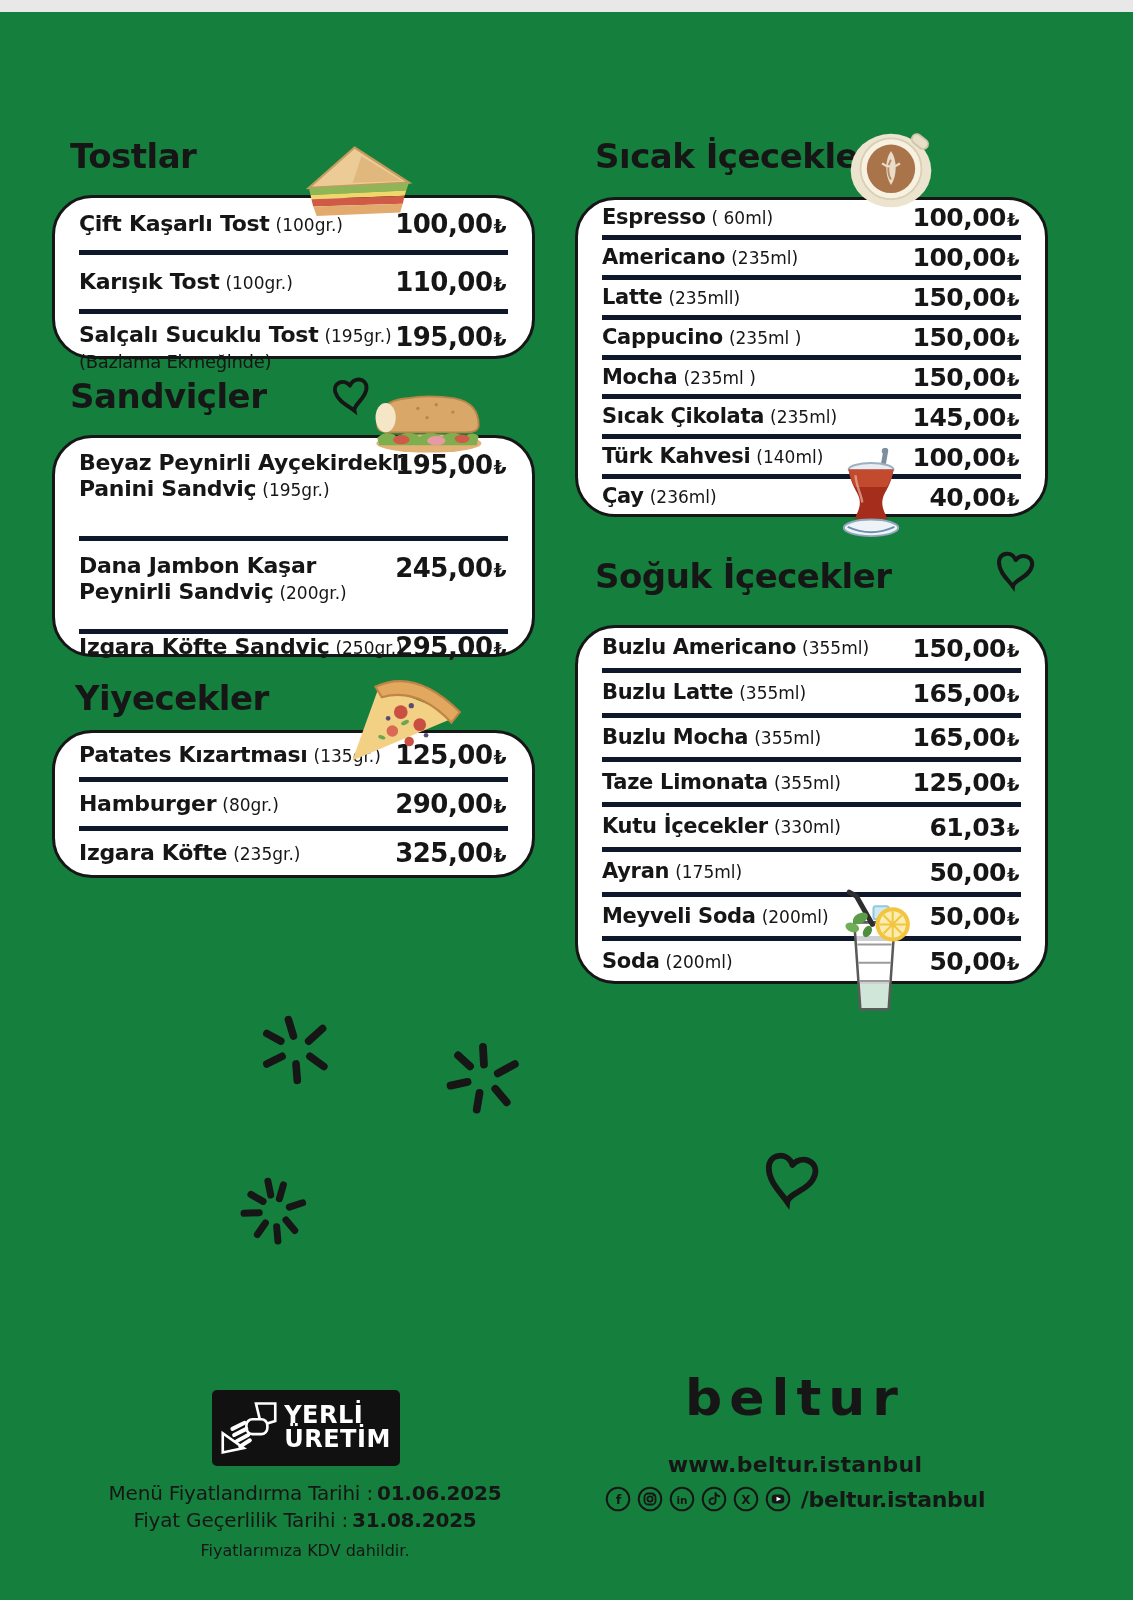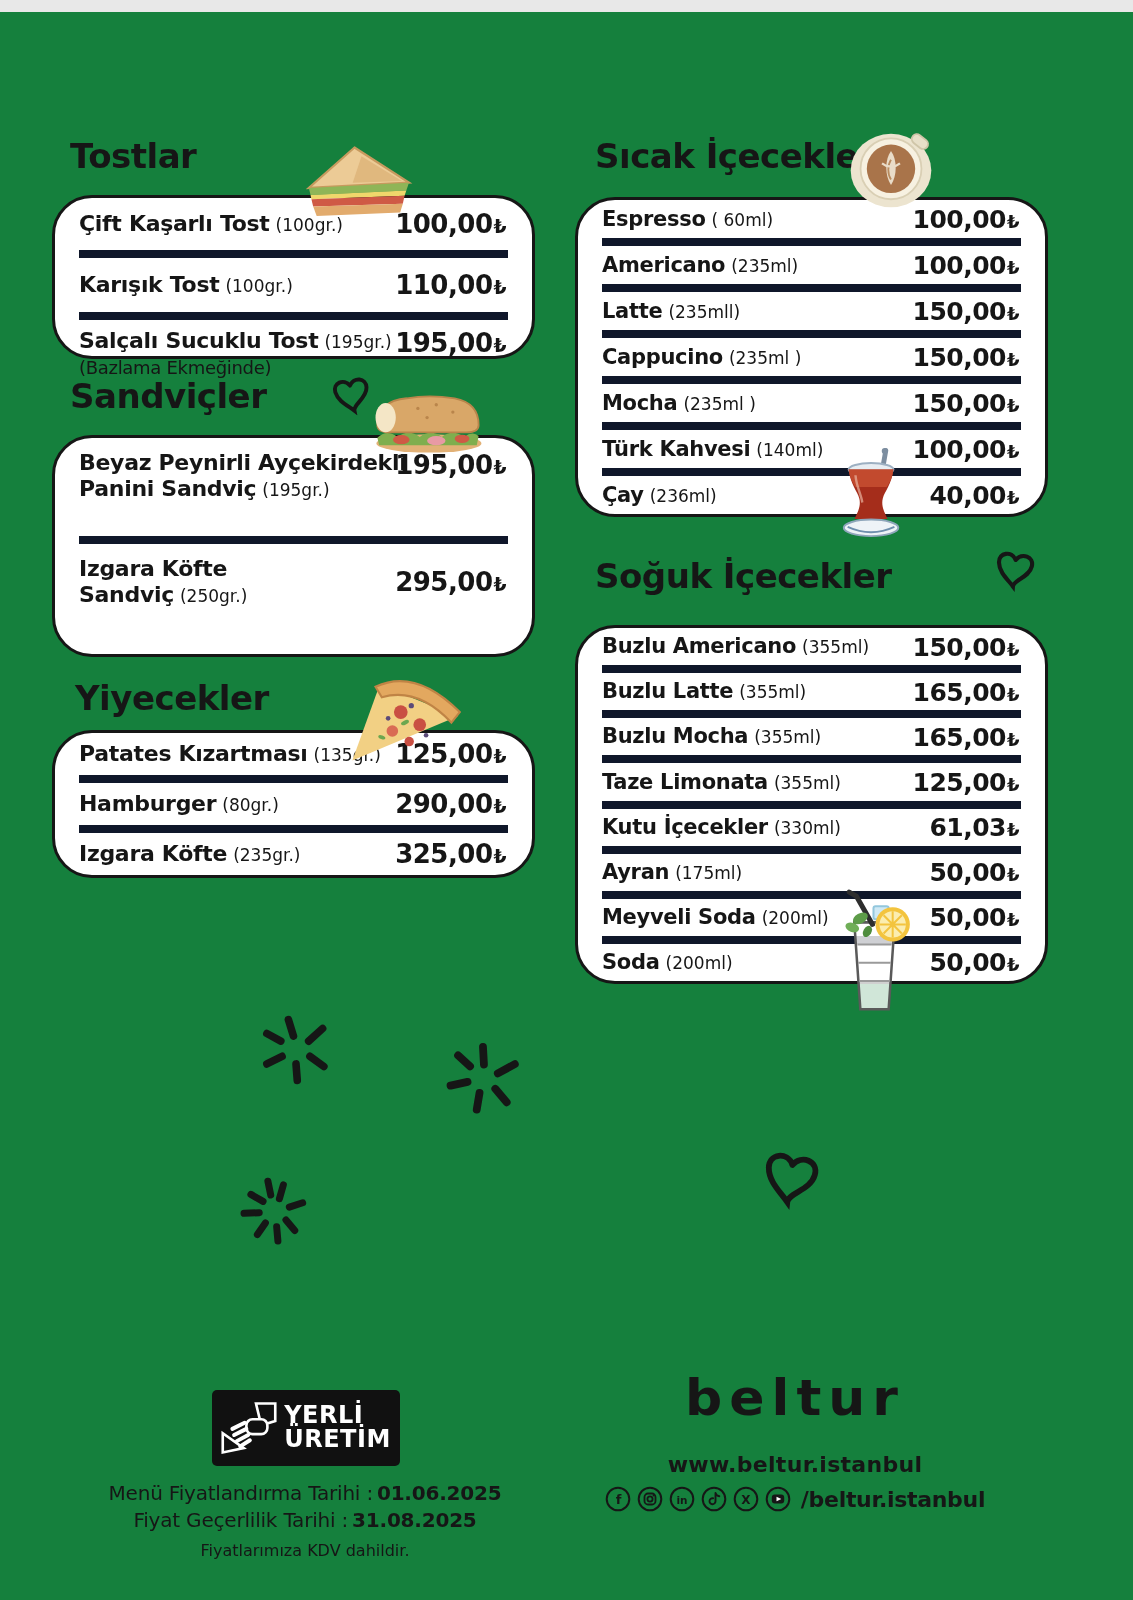--- a/index.html
+++ b/index.html
@@ -10,21 +10,21 @@
   }
   .sec-title{
     position:absolute; font-size:34px; font-weight:800; letter-spacing:-0.5px; color:#161616;
   }
   .menu-box{
     position:absolute; border:3.5px solid #161616; border-radius:40px; background:#fff;
     display:flex; flex-direction:column; padding:0 24px; box-sizing:border-box; z-index:1;
   }
   .row{
     position:relative; display:flex; align-items:center; flex:1;
-    border-bottom:8px solid #0f172a;
+    border-bottom:5px solid #0f172a;
   }
   .row:last-child{border-bottom:none;align-items:center;}
   .label{display:block; line-height:1.18; padding-right:4px;}
   .iname{font-size:22px; font-weight:800; letter-spacing:-0.3px;}
   .col-right .iname{font-size:21px;}
   .portion{font-size:17px; font-weight:400; margin-left:6px; letter-spacing:0;}
   .note{display:block; font-size:18px; font-weight:400; margin-top:3px; letter-spacing:-0.3px;}
   .price{
     position:absolute; right:2px; top:50%; transform:translateY(-50%);
     font-size:26px; font-weight:800; letter-spacing:-0.5px; white-space:nowrap;
@@ -88,20 +88,24 @@
     </div>
   </div>
 
   <div class="sec-title" style="left:70px;top:364px;">Sandviçler</div>
 
   <div id="box-sandvicler" class="menu-box col-left" style="left:52px;top:423px;width:483px;height:222px;">
     <div class="row top-price">
       <span class="label"><span class="iname">Beyaz Peynirli Ayçekirdekli Panini Sandviç</span><span class="portion">(195gr.)</span></span>
       <span class="price"><span>195,00</span><span class="lira">₺</span></span>
     </div>
+    <div class="row top-price">
+      <span class="label"><span class="iname">Dana Jambon Kaşar Peynirli Sandviç</span><span class="portion">(200gr.)</span></span>
+      <span class="price"><span>245,00</span><span class="lira">₺</span></span>
+    </div>
     <div class="row">
       <span class="label"><span class="iname">Izgara Köfte Sandviç</span><span class="portion">(250gr.)</span></span>
       <span class="price"><span>295,00</span><span class="lira">₺</span></span>
     </div>
   </div>
 
   <div class="sec-title" style="left:75px;top:666px;">Yiyecekler</div>
 
   <div id="box-yiyecekler" class="menu-box col-left" style="left:52px;top:718px;width:483px;height:148px;">
     <div class="row">
@@ -133,20 +137,24 @@
       <span class="label"><span class="iname">Latte</span><span class="portion">(235mll)</span></span>
       <span class="price"><span>150,00</span><span class="lira">₺</span></span>
     </div>
     <div class="row">
       <span class="label"><span class="iname">Cappucino</span><span class="portion">(235ml )</span></span>
       <span class="price"><span>150,00</span><span class="lira">₺</span></span>
     </div>
     <div class="row">
       <span class="label"><span class="iname">Mocha</span><span class="portion">(235ml )</span></span>
       <span class="price"><span>150,00</span><span class="lira">₺</span></span>
+    </div>
+    <div class="row">
+      <span class="label"><span class="iname">Sıcak Çikolata</span><span class="portion">(235ml)</span></span>
+      <span class="price"><span>145,00</span><span class="lira">₺</span></span>
     </div>
     <div class="row">
       <span class="label"><span class="iname">Türk Kahvesi</span><span class="portion">(140ml)</span></span>
       <span class="price"><span>100,00</span><span class="lira">₺</span></span>
     </div>
     <div class="row">
       <span class="label"><span class="iname">Çay</span><span class="portion">(236ml)</span></span>
       <span class="price"><span>40,00</span><span class="lira">₺</span></span>
     </div>
   </div>

